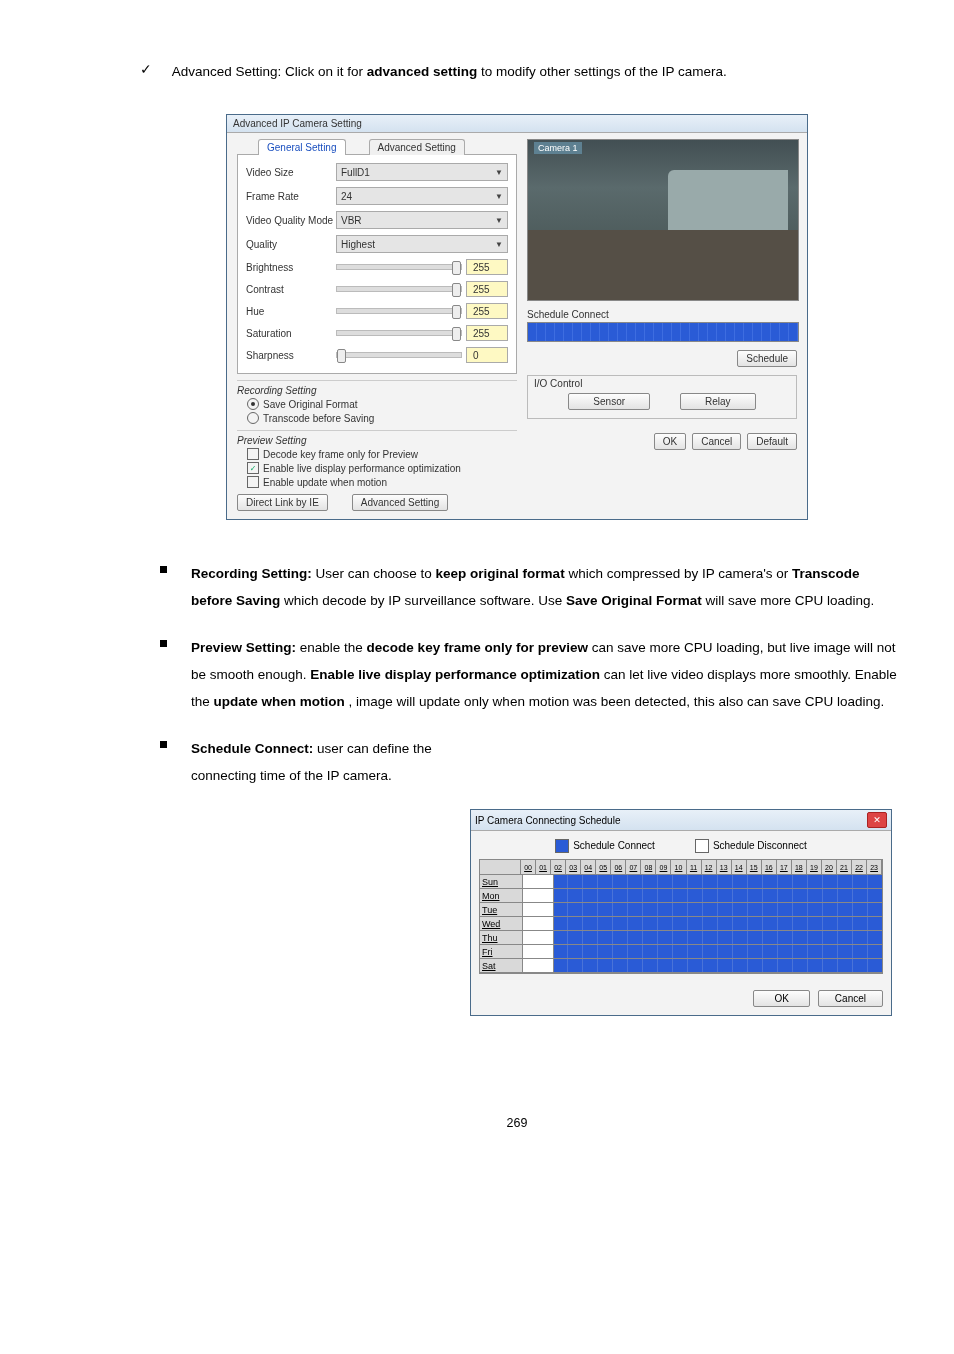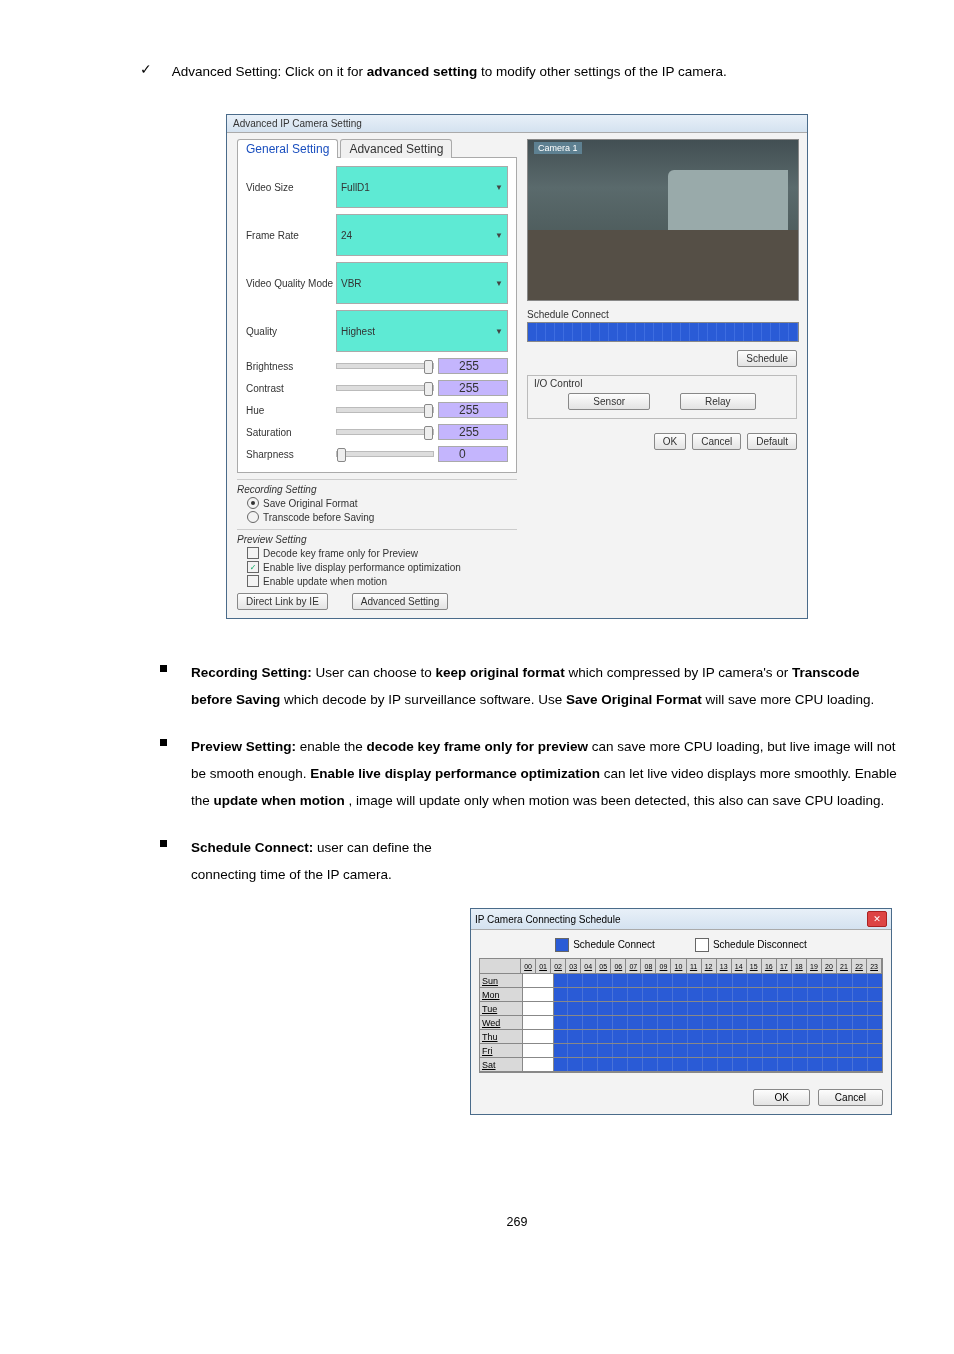--- a/index.html
+++ b/index.html
@@ -61,45 +61,46 @@
   .tabs {
     display: flex;
     gap: 2px;
     margin-bottom: -1px;
   }
   .tab {
     border: 1px solid #aaa;
     border-bottom: none;
     padding: 2px 8px;
     background: #f0f0f0;
-    font-size: 12px;
+    font-size: 10px;
     border-radius: 3px 3px 0 0;
+    margin-left: 21px;
   }
   .tab.active { color: #1a4fbf; background: #fff; }
   .tab-panel {
     border: 1px solid #aaa;
     background: #fff;
     padding: 8px 8px 4px 8px;
   }
   .row {
     display: flex;
     align-items: center;
     margin-bottom: 6px;
     font-size: 10px;
   }
   .row .lbl { width: 90px; color: #333; }
   .sel {
     flex: 1;
     border: 1px solid #aaa;
-    background: #5eead4;
+    background: #e5e5e5;
     height: 16px;
     display: flex;
     align-items: center;
     justify-content: space-between;
-    padding: 12px 4px;
+    padding: 0 4px;
     font-size: 10px;
   }
   .chev { font-size: 8px; color: #444; }
   .slider-row { display:flex; align-items:center; margin-bottom:6px; }
   .slider-row .lbl { width:90px; }
   .slider {
     flex:1;
     height:4px;
     background:#ddd;
     border:1px solid #bbb;
@@ -107,22 +108,22 @@
     margin-right:4px;
   }
   .slider .thumb {
     position:absolute; top:-4px;
     width:7px; height:12px;
     background:#eee; border:1px solid #888;
     border-radius:2px;
   }
   .slider-val {
     width:28px; height:14px;
-    border:1px solid #aaa; background:#c4b5fd;
-    font-size:12px; display:flex; align-items:center; padding:0 20px;
+    border:1px solid #aaa; background:#fef9c3;
+    font-size:10px; display:flex; align-items:center; padding:0 6px;
   }
   .section-hdr {
     font-size:10px; color:#333; margin:6px 0 2px 0;
     border-top:1px solid #ccc; padding-top:4px;font-style:italic;
   }
   .radio-line, .chk-line { font-size:10px; margin:2px 0 2px 10px; display:flex; align-items:center; gap:4px; }
   .radio { width:10px;height:10px;border:1px solid #666;border-radius:50%;display:inline-flex;align-items:center;justify-content:center; }
   .radio.on::after{content:"";width:4px;height:4px;background:#333;border-radius:50%;}
   .chk { width:10px;height:10px;border:1px solid #666;display:inline-flex;align-items:center;justify-content:center;font-size:8px;color:#1a6; }
   .btn {

